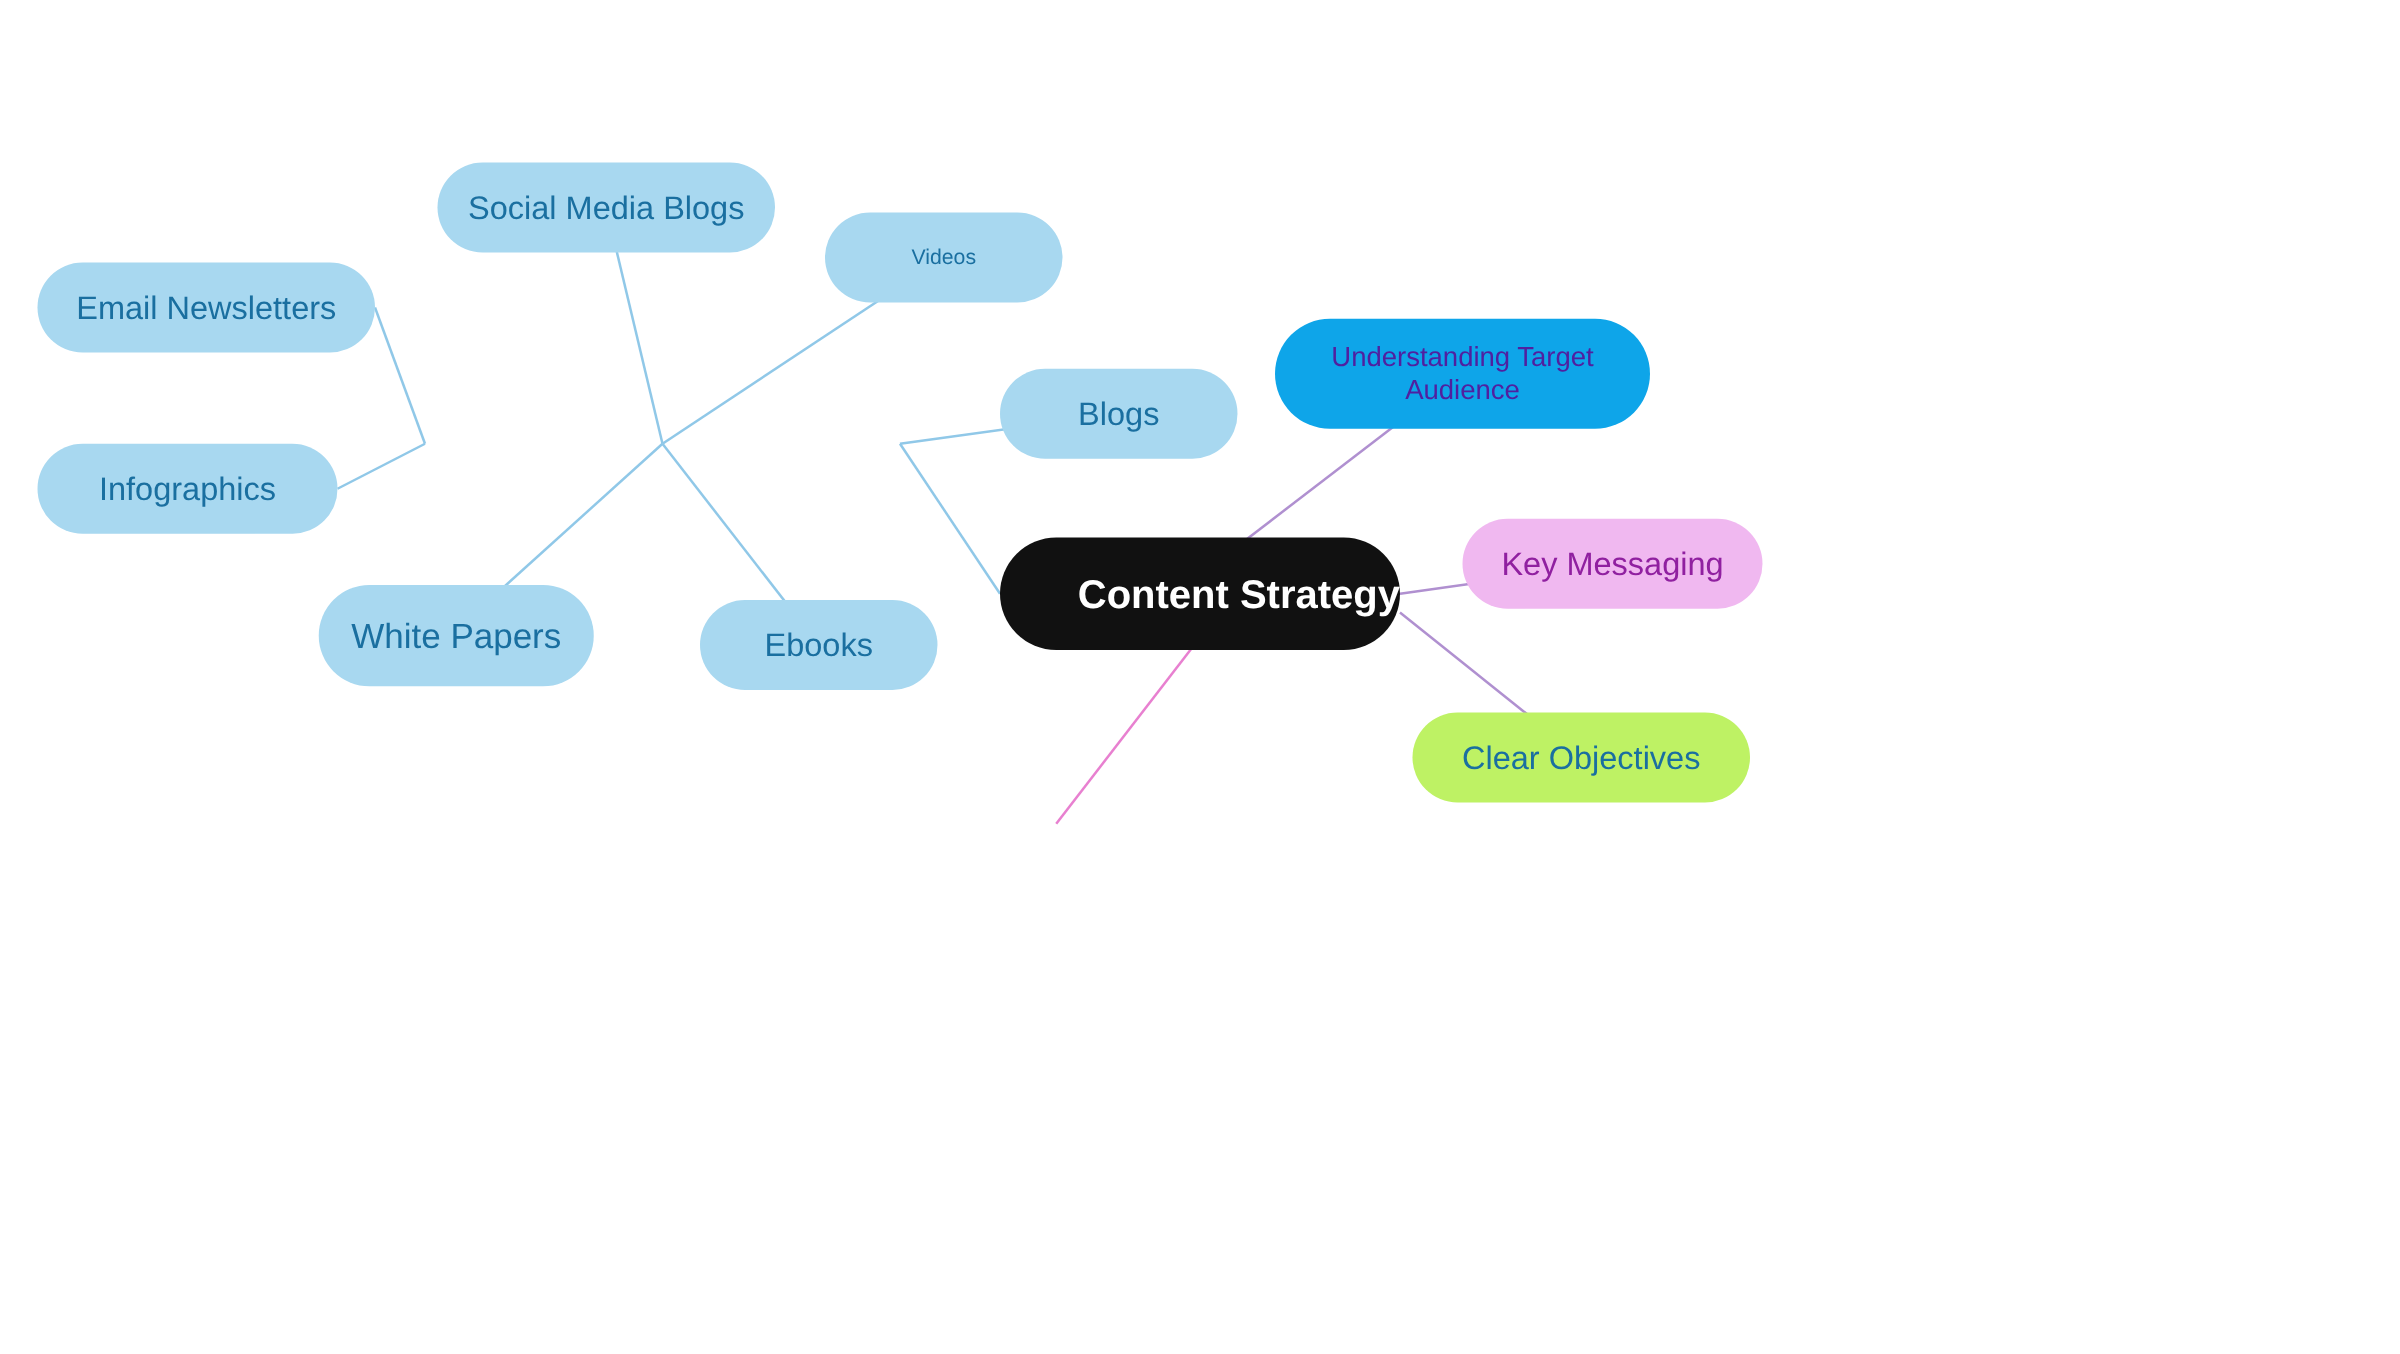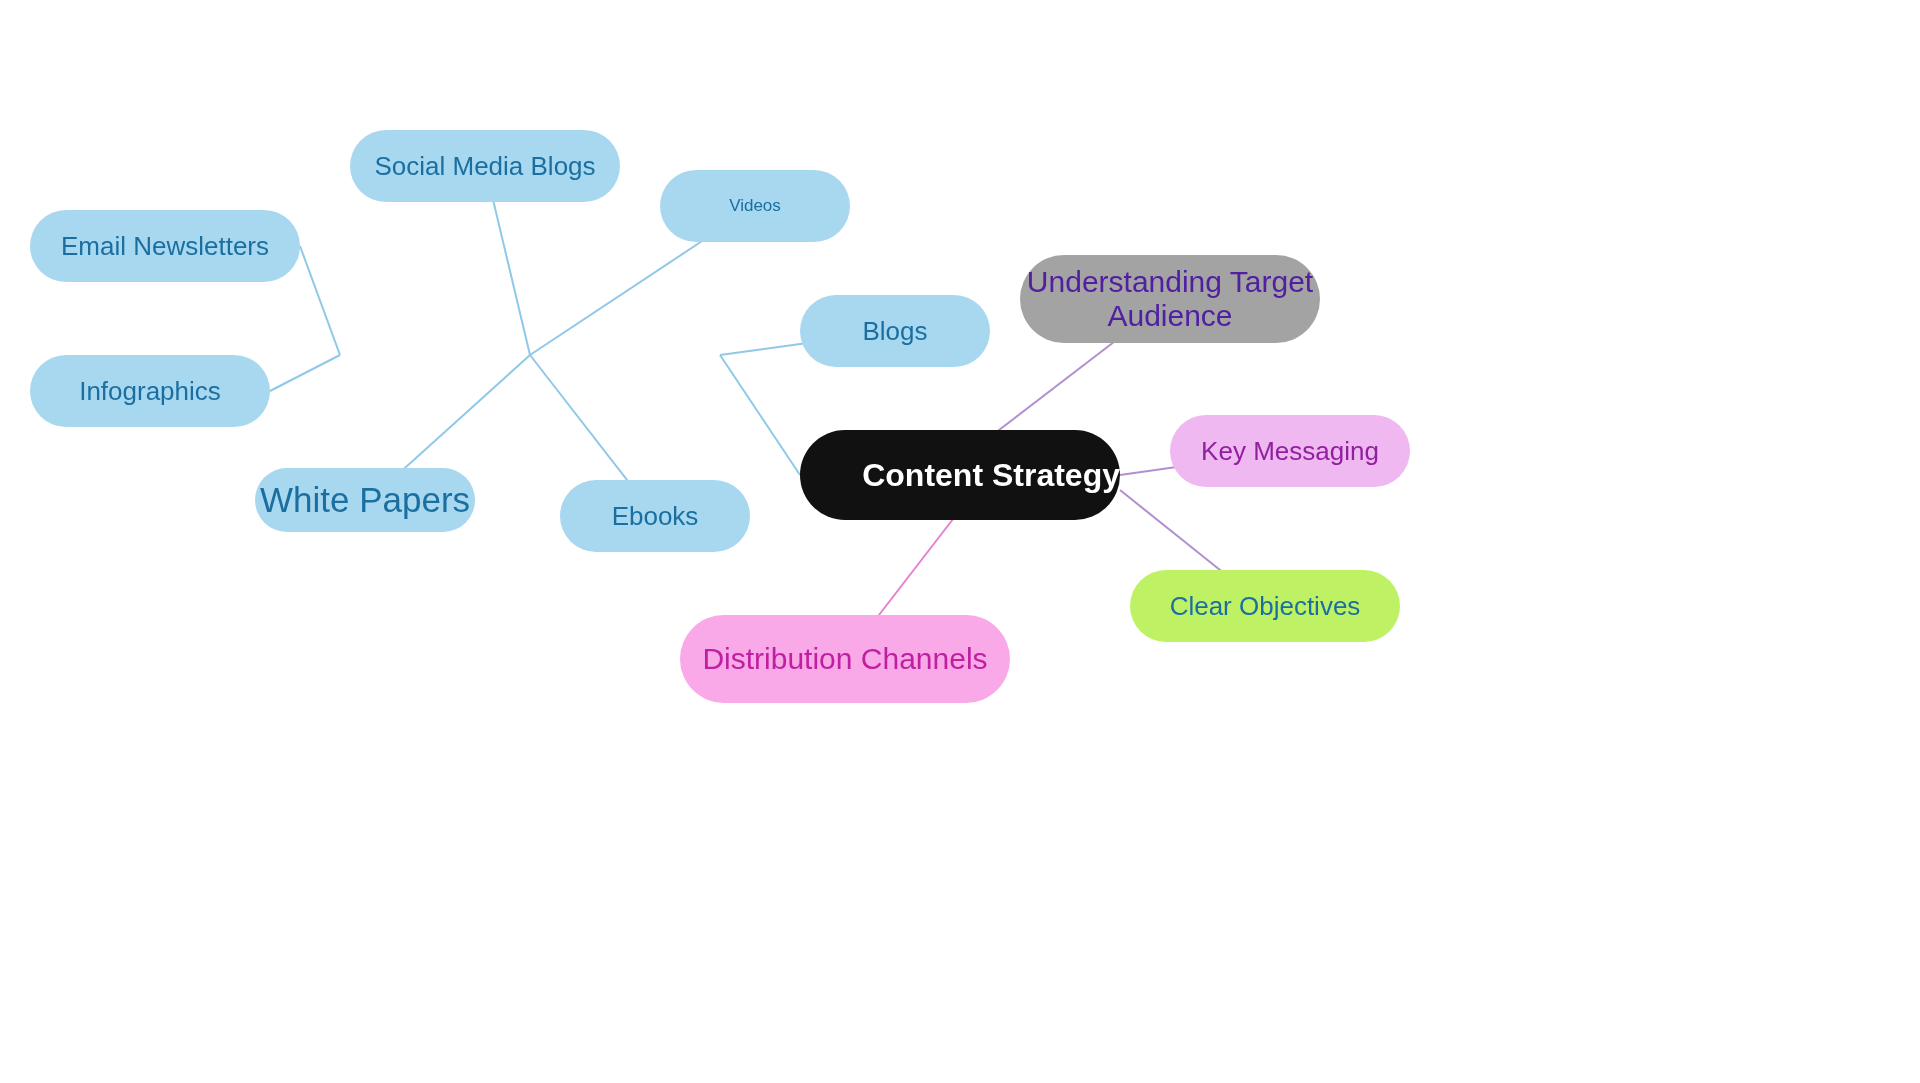--- a/index.html
+++ b/index.html
@@ -86,23 +86,23 @@
       color: #1a6fa0;
       font-size: 26px;
       width: 190px;
       height: 72px;
       left: 560px;
       top: 480px;
     }
     .node-white-papers {
       background: #a8d8f0;
       color: #1a6fa0;
-      font-size: 35px;
+      font-size: 28px;
       width: 220px;
-      height: 64px;
+      height: 81px;
       left: 255px;
       top: 468px;
     }
     .node-infographics {
       background: #a8d8f0;
       color: #1a6fa0;
       font-size: 26px;
       width: 240px;
       height: 72px;
       left: 30px;
@@ -120,23 +120,23 @@
     .node-distribution {
       background: #f9a8e8;
       color: #c020a0;
       font-size: 30px;
       width: 330px;
       height: 88px;
       left: 680px;
       top: 615px;
     }
     .node-understanding {
-      background: #a3a3a3;
+      background: #0ea5e9;
       color: #5020a0;
-      font-size: 30px;
+      font-size: 22px;
       width: 300px;
       height: 88px;
       left: 1020px;
       top: 255px;
     }
     .node-key-messaging {
       background: #f0b8f0;
       color: #9020a0;
       font-size: 26px;
       width: 240px;
@@ -211,23 +211,20 @@
   </div>
 
   <div class="node node-infographics">
     <span>Infographics</span>
   </div>
 
   <div class="node node-email">
     <span>Email Newsletters</span>
   </div>
 
-  <div class="node node-distribution">
-    <span>Distribution Channels</span>
-  </div>
 
   <div class="node node-understanding">
     <span>Understanding Target Audience</span>
   </div>
 
   <div class="node node-key-messaging">
     <span>Key Messaging</span>
   </div>
 
   <div class="node node-clear-objectives">

